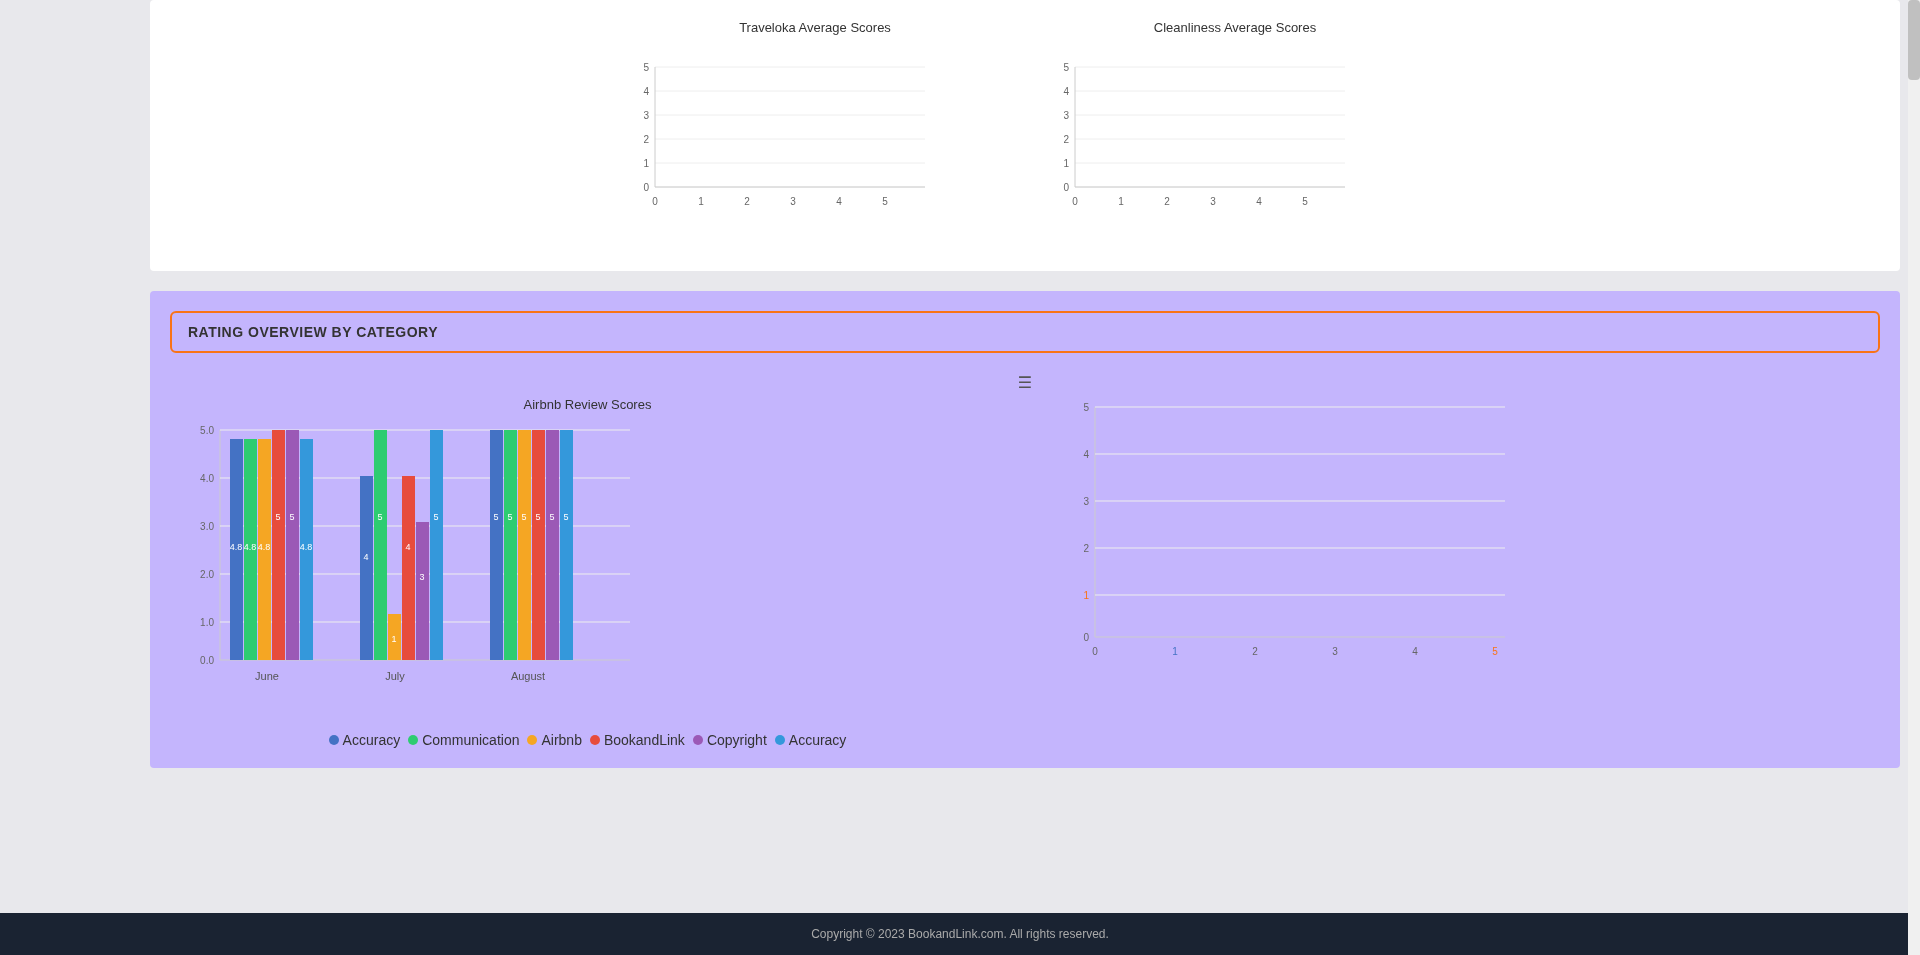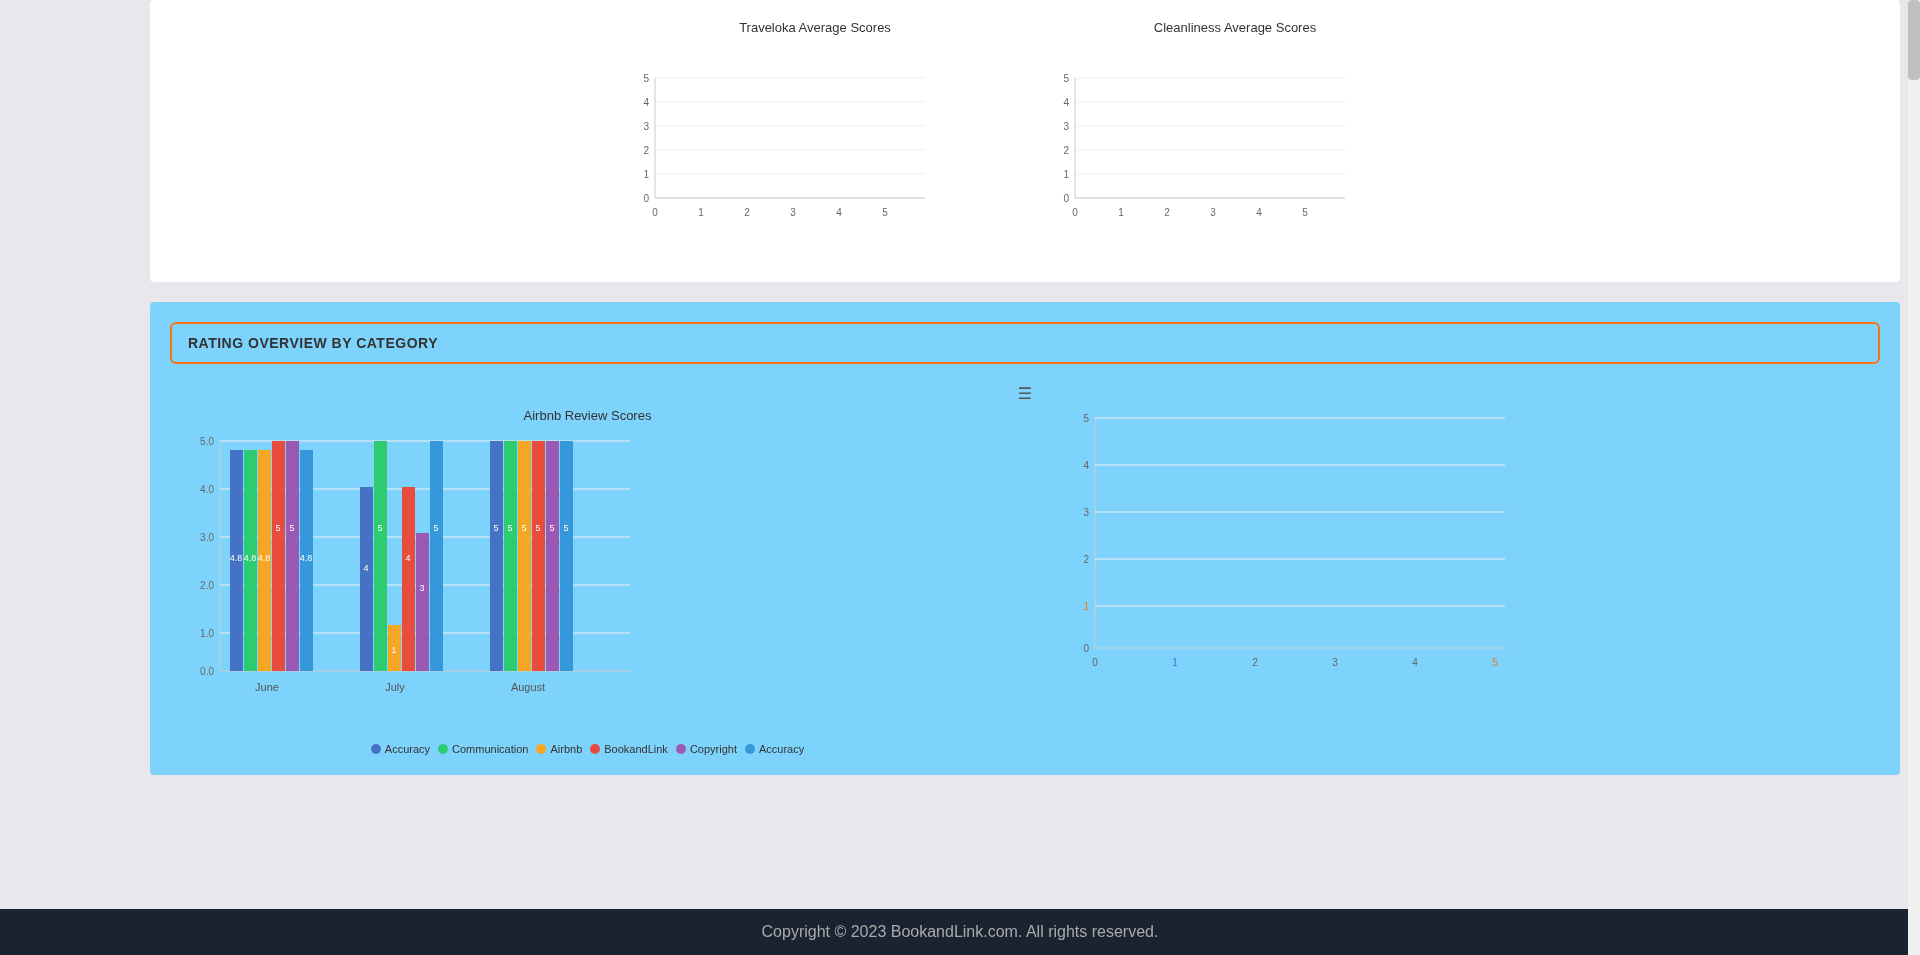--- a/index.html
+++ b/index.html
@@ -29,26 +29,26 @@
       justify-content: center;
     }
     .chart-container {
       flex: 1;
       max-width: 380px;
     }
     .chart-title {
       text-align: center;
       font-size: 13px;
       color: #333;
-      margin-bottom: 23px;
+      margin-bottom: 12px;
     }
 
     
     .rating-section {
-      background: #7dd3fc;
+      background: #c4b5fd;
       margin: 0 20px 20px 20px;
       padding: 20px;
       border-radius: 4px;
     }
     .section-header {
       border: 2px solid #f97316;
       border-radius: 6px;
       padding: 10px 16px;
       margin-bottom: 20px;
     }
@@ -83,37 +83,37 @@
       display: flex;
       flex-wrap: wrap;
       gap: 8px;
       justify-content: center;
       margin-top: 8px;
     }
     .legend-item {
       display: flex;
       align-items: center;
       gap: 4px;
-      font-size: 11px;
+      font-size: 14px;
       color: #333;
     }
     .legend-dot {
       width: 10px;
       height: 10px;
       border-radius: 50%;
       flex-shrink: 0;
     }
 
     
     .footer {
       background: #1a2332;
       color: #aaa;
       text-align: center;
       padding: 14px;
-      font-size: 16px;
+      font-size: 12px;
       margin-top: auto;
     }
 
     
     .scrollbar {
       position: fixed;
       right: 0;
       top: 0;
       width: 12px;
       height: 955px;

